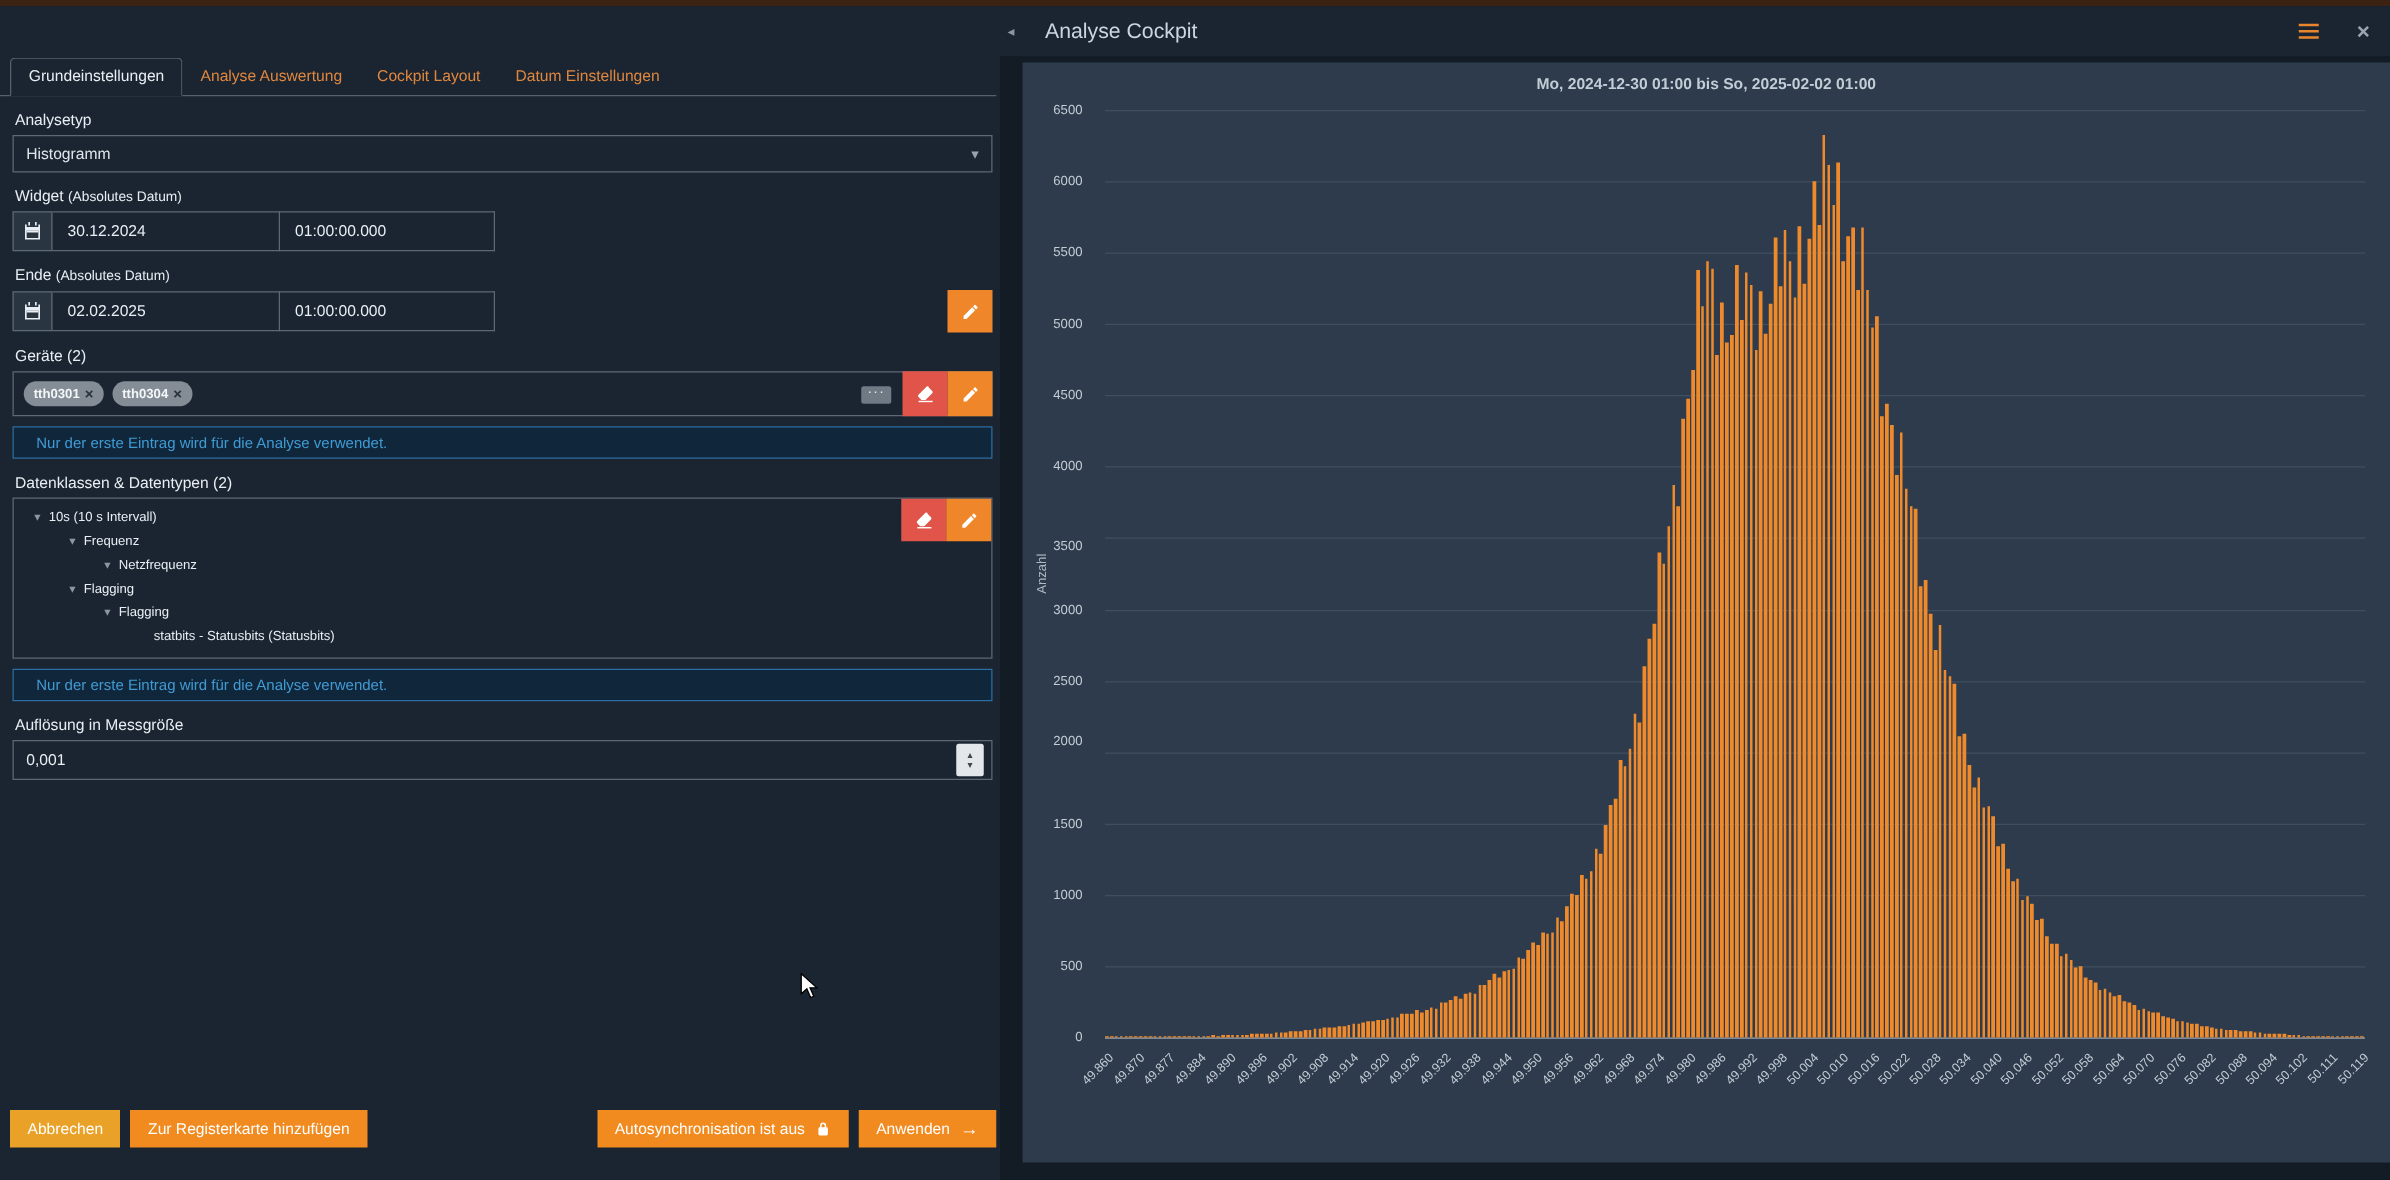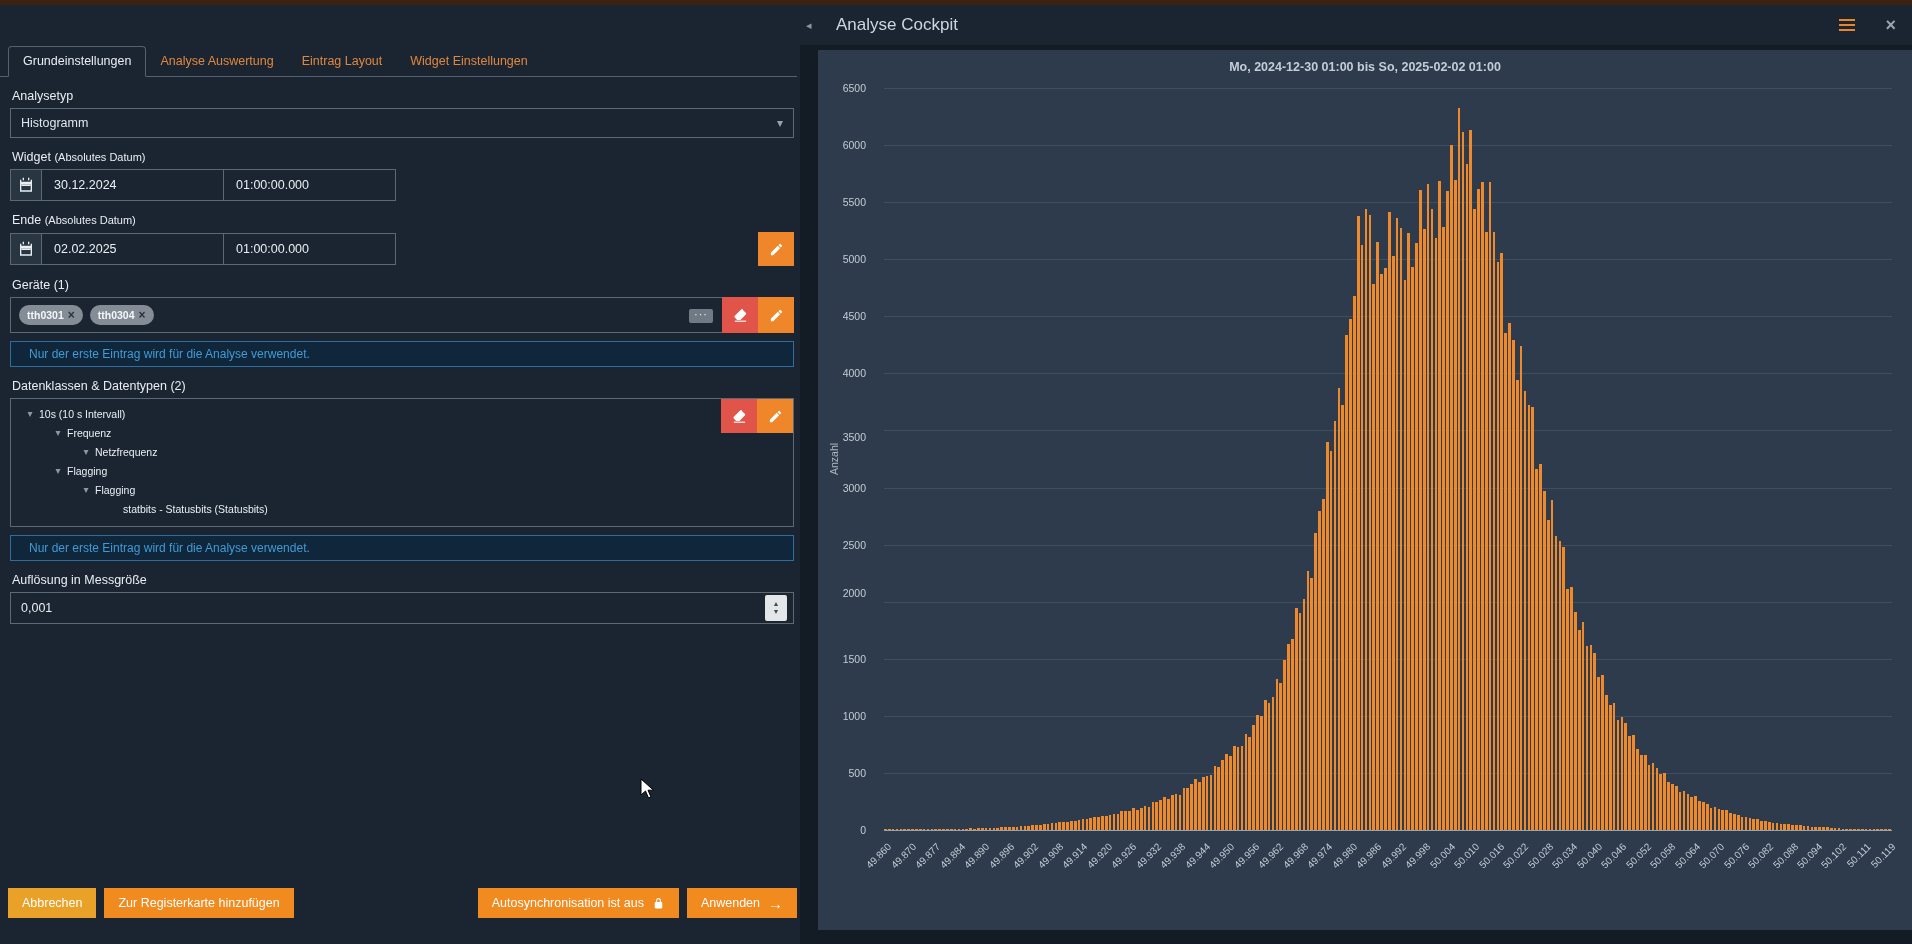--- a/index.html
+++ b/index.html
@@ -78,22 +78,22 @@
 <body>
 
 <div class="topbar"></div>
 
 <div class="layout">
 
   <div class="left-panel">
     <div class="tabbar">
         <div class="tab active">Grundeinstellungen</div>
         <div class="tab">Analyse Auswertung</div>
-        <div class="tab">Eintrag Layout</div>
-        <div class="tab">Widget Einstellungen</div>
+        <div class="tab">Cockpit Layout</div>
+        <div class="tab">Datum Einstellungen</div>
       </div>
 
     <div class="form">
       <div class="flabel">Analysetyp</div>
       <div class="select-box">
         <span>Histogramm</span>
         <span class="chev">▾</span>
       </div>
 
       <div class="flabel">
@@ -125,21 +125,21 @@
         <input class="dt-input date-input" value="02.02.2025" style="">
         <input class="dt-input time-input" value="01:00:00.000" style="">
         <div class="spacer"></div>
         <div class="sq-btn btn-orange">
           <svg width="15" height="15" viewBox="0 0 24 24">
               <path fill="#fff" d="M3 17.25V21h3.75L17.8 9.94l-3.75-3.75L3 17.25zM20.7 7.04a1 1 0 0 0 0-1.41l-2.34-2.34a1 1 0 0 0-1.41 0l-1.83 1.83 3.75 3.75 1.83-1.83z"></path>
             </svg>
         </div>
       </div>
 
-      <div class="flabel">Geräte (1)</div>
+      <div class="flabel">Geräte (2)</div>
       <div class="tagbox">
         <span style="display:flex;gap:7px">
             <span class="pill">
               <span>tth0301</span>
               <span class="x">×</span>
             </span>
             <span class="pill">
               <span>tth0304</span>
               <span class="x">×</span>
             </span>

